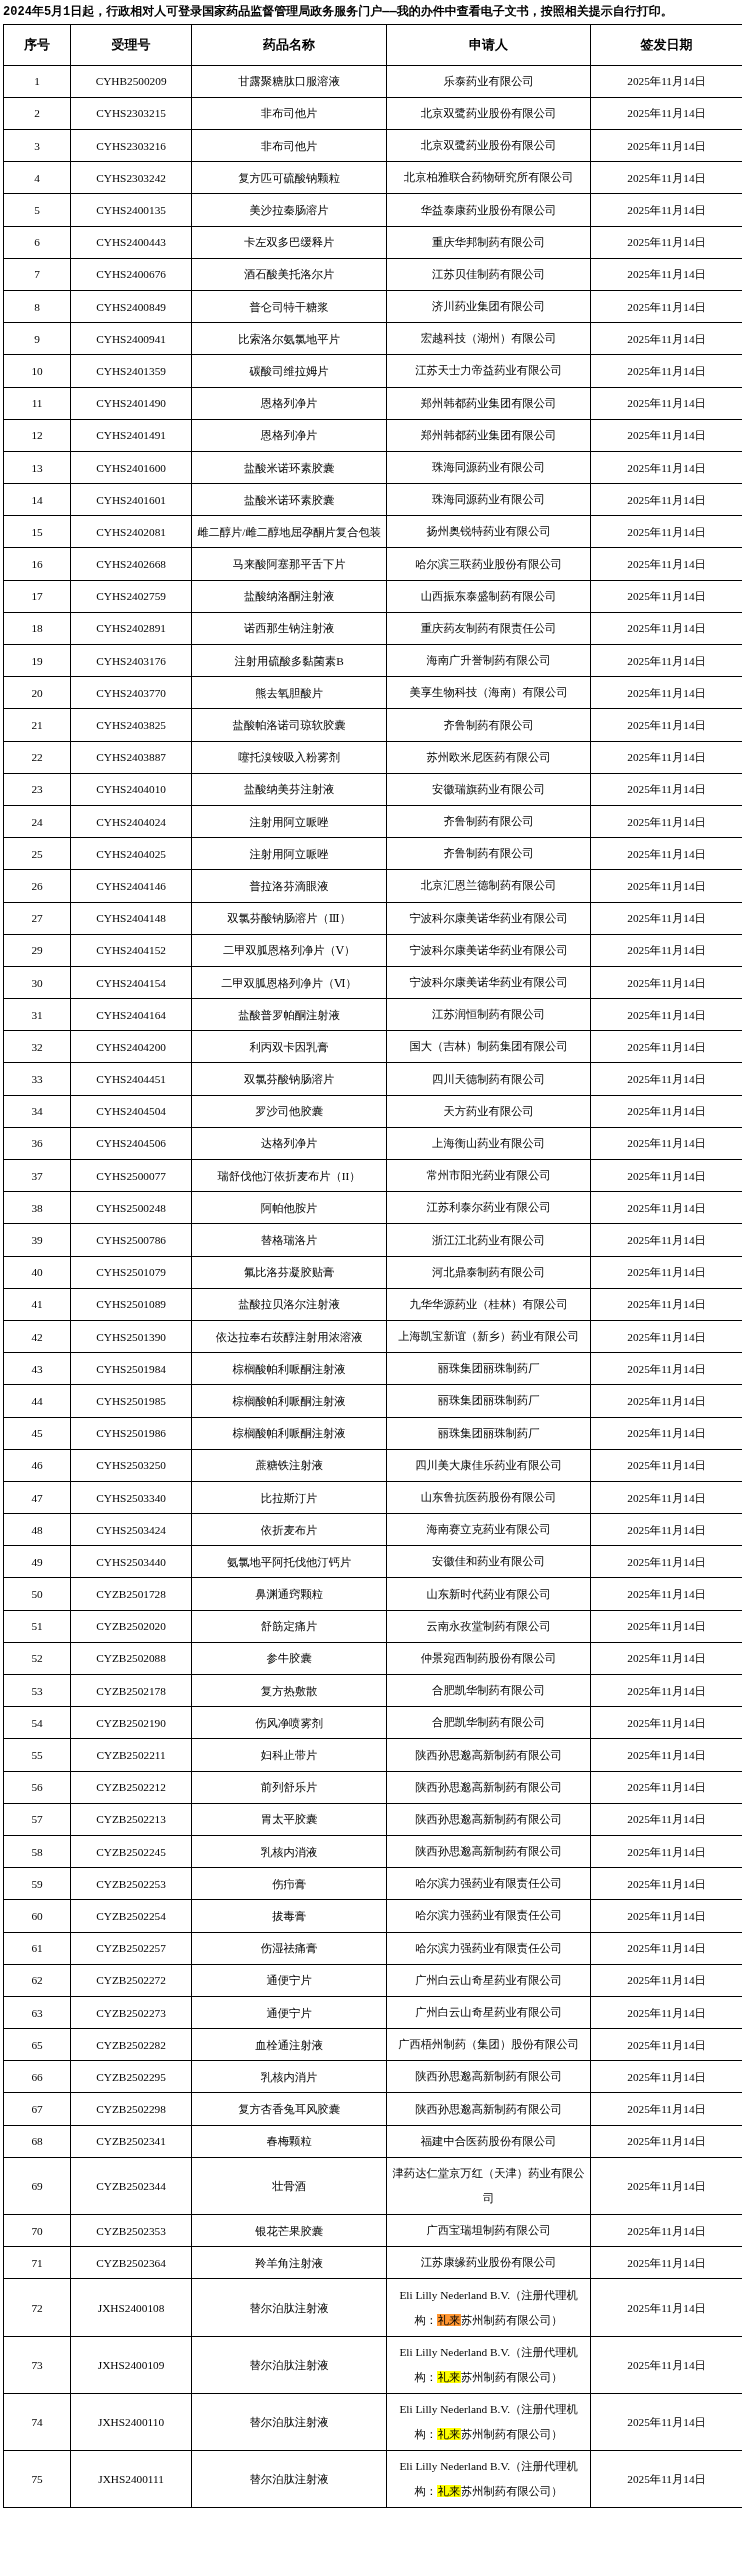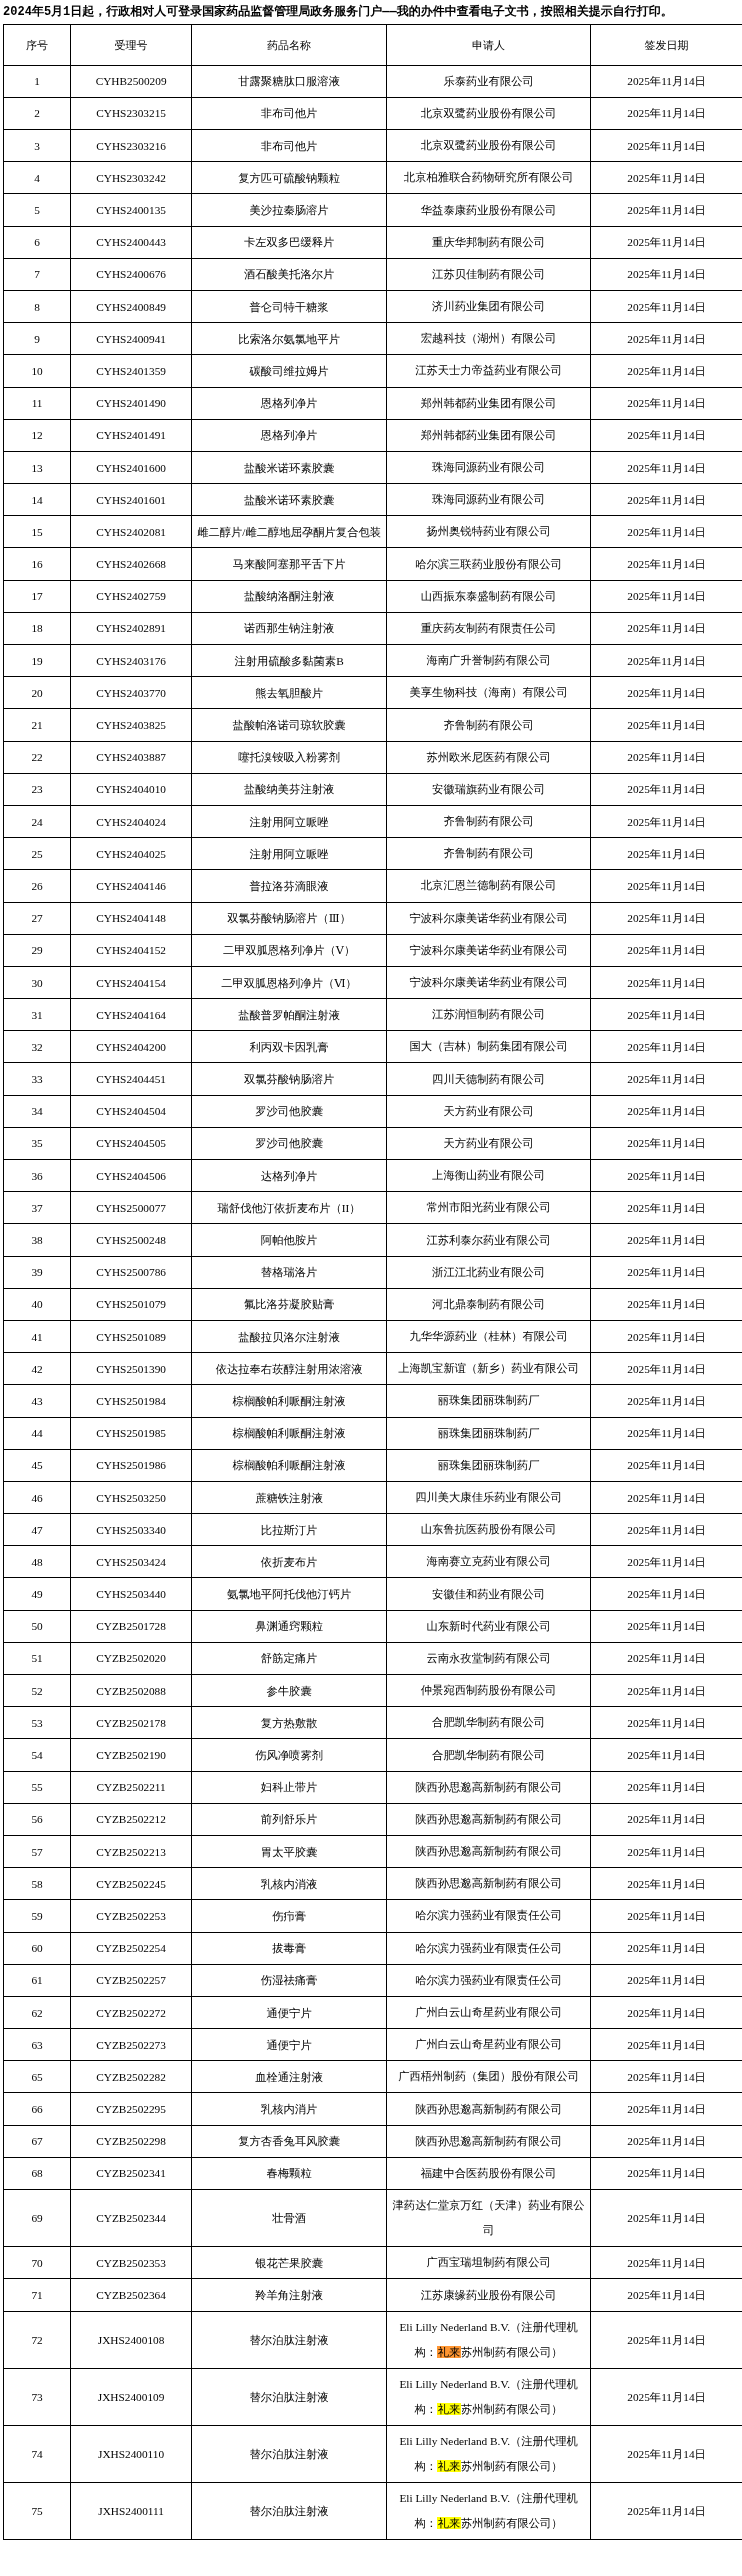--- a/index.html
+++ b/index.html
@@ -26,22 +26,22 @@
   col.c-app  { width: 204px; }
   col.c-date { width: 152px; }
   th, td {
     border: 0.6px solid #000;
     text-align: center;
     vertical-align: middle;
     padding: 3.1px 3.8px;
     word-break: break-word;
   }
   th {
-    font-size: 11px;
-    font-weight: normal;
+    font-size: 13px;
+    font-weight: bold;
     height: 33px;
     border-bottom: 1.9px solid #000;
   }
   td { font-size: 11.3px; line-height: 24px; }
   td.app-cell { line-height: 25px; }
   span.hl { padding: 0 0.6px; }
 </style>
 </head>
 <body>
 
@@ -291,27 +291,20 @@
           <td>2025年11月14日</td>
         </tr>
         <tr>
           <td>34</td>
           <td>CYHS2404504</td>
           <td>罗沙司他胶囊</td>
           <td class="app-cell">天方药业有限公司</td>
           <td>2025年11月14日</td>
         </tr>
         <tr>
-          <td>35</td>
-          <td>CYHS2404505</td>
-          <td>罗沙司他胶囊</td>
-          <td class="app-cell">天方药业有限公司</td>
-          <td>2025年11月14日</td>
-        </tr>
-        <tr>
           <td>36</td>
           <td>CYHS2404506</td>
           <td>达格列净片</td>
           <td class="app-cell">上海衡山药业有限公司</td>
           <td>2025年11月14日</td>
         </tr>
         <tr>
           <td>37</td>
           <td>CYHS2500077</td>
           <td>瑞舒伐他汀依折麦布片（II）</td>

